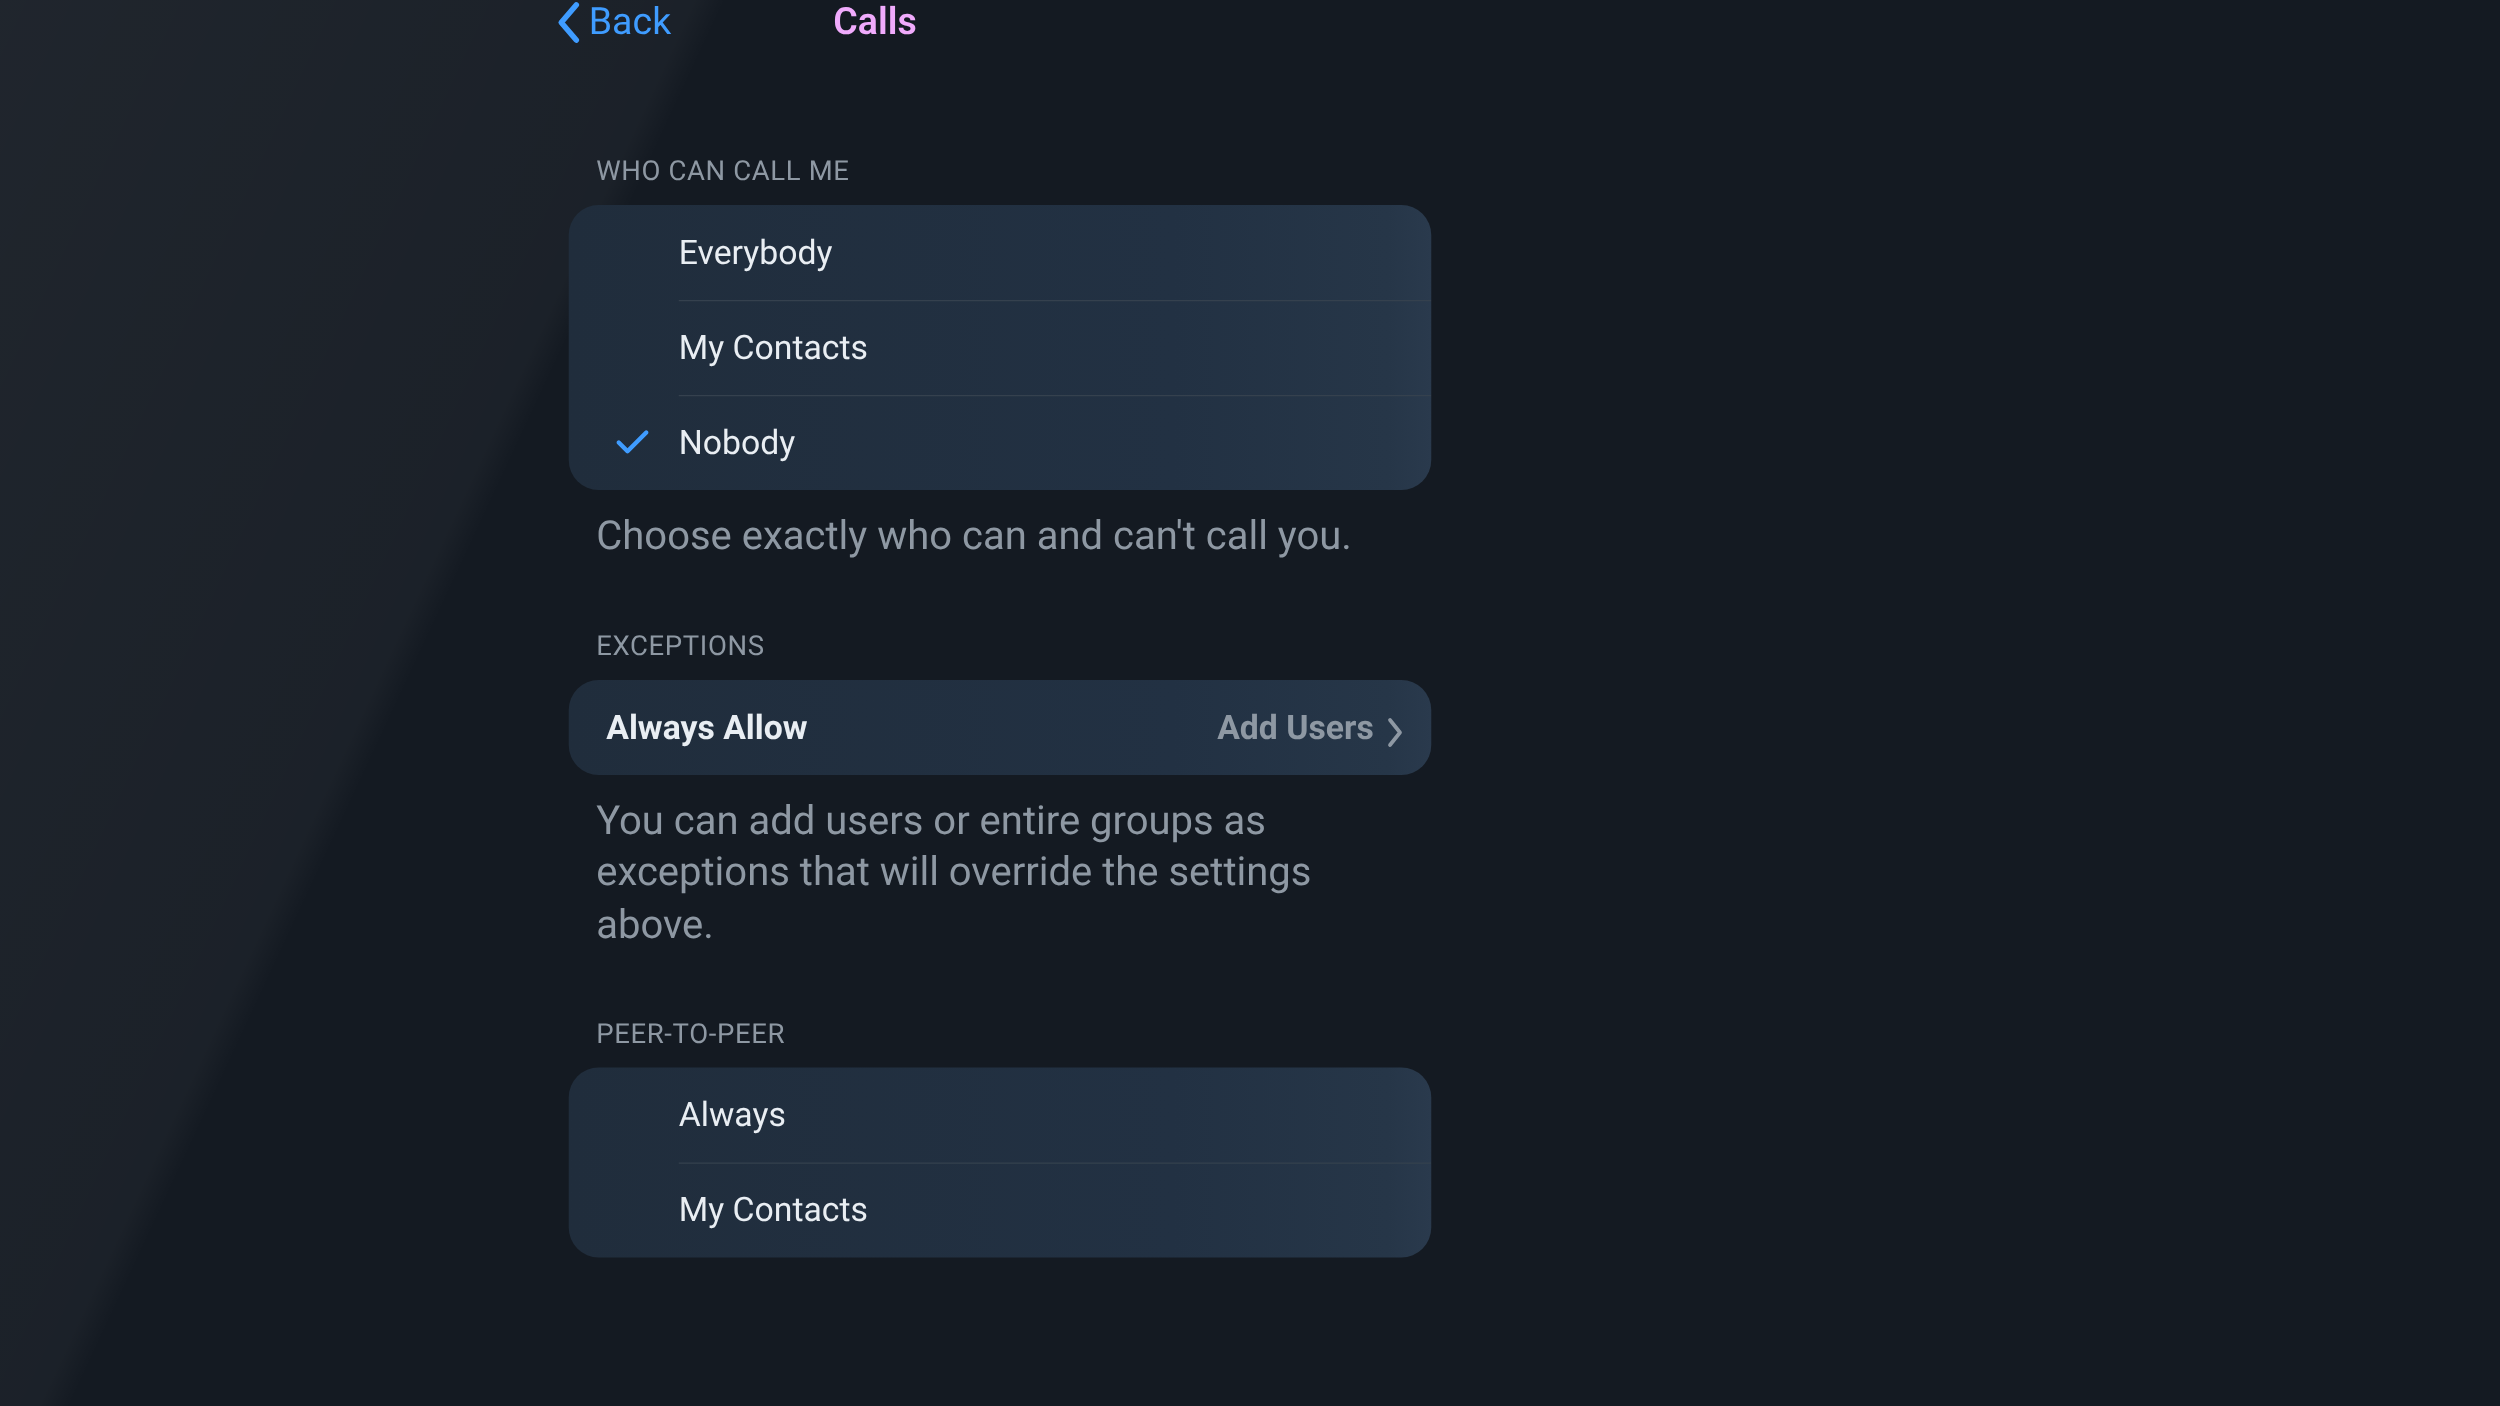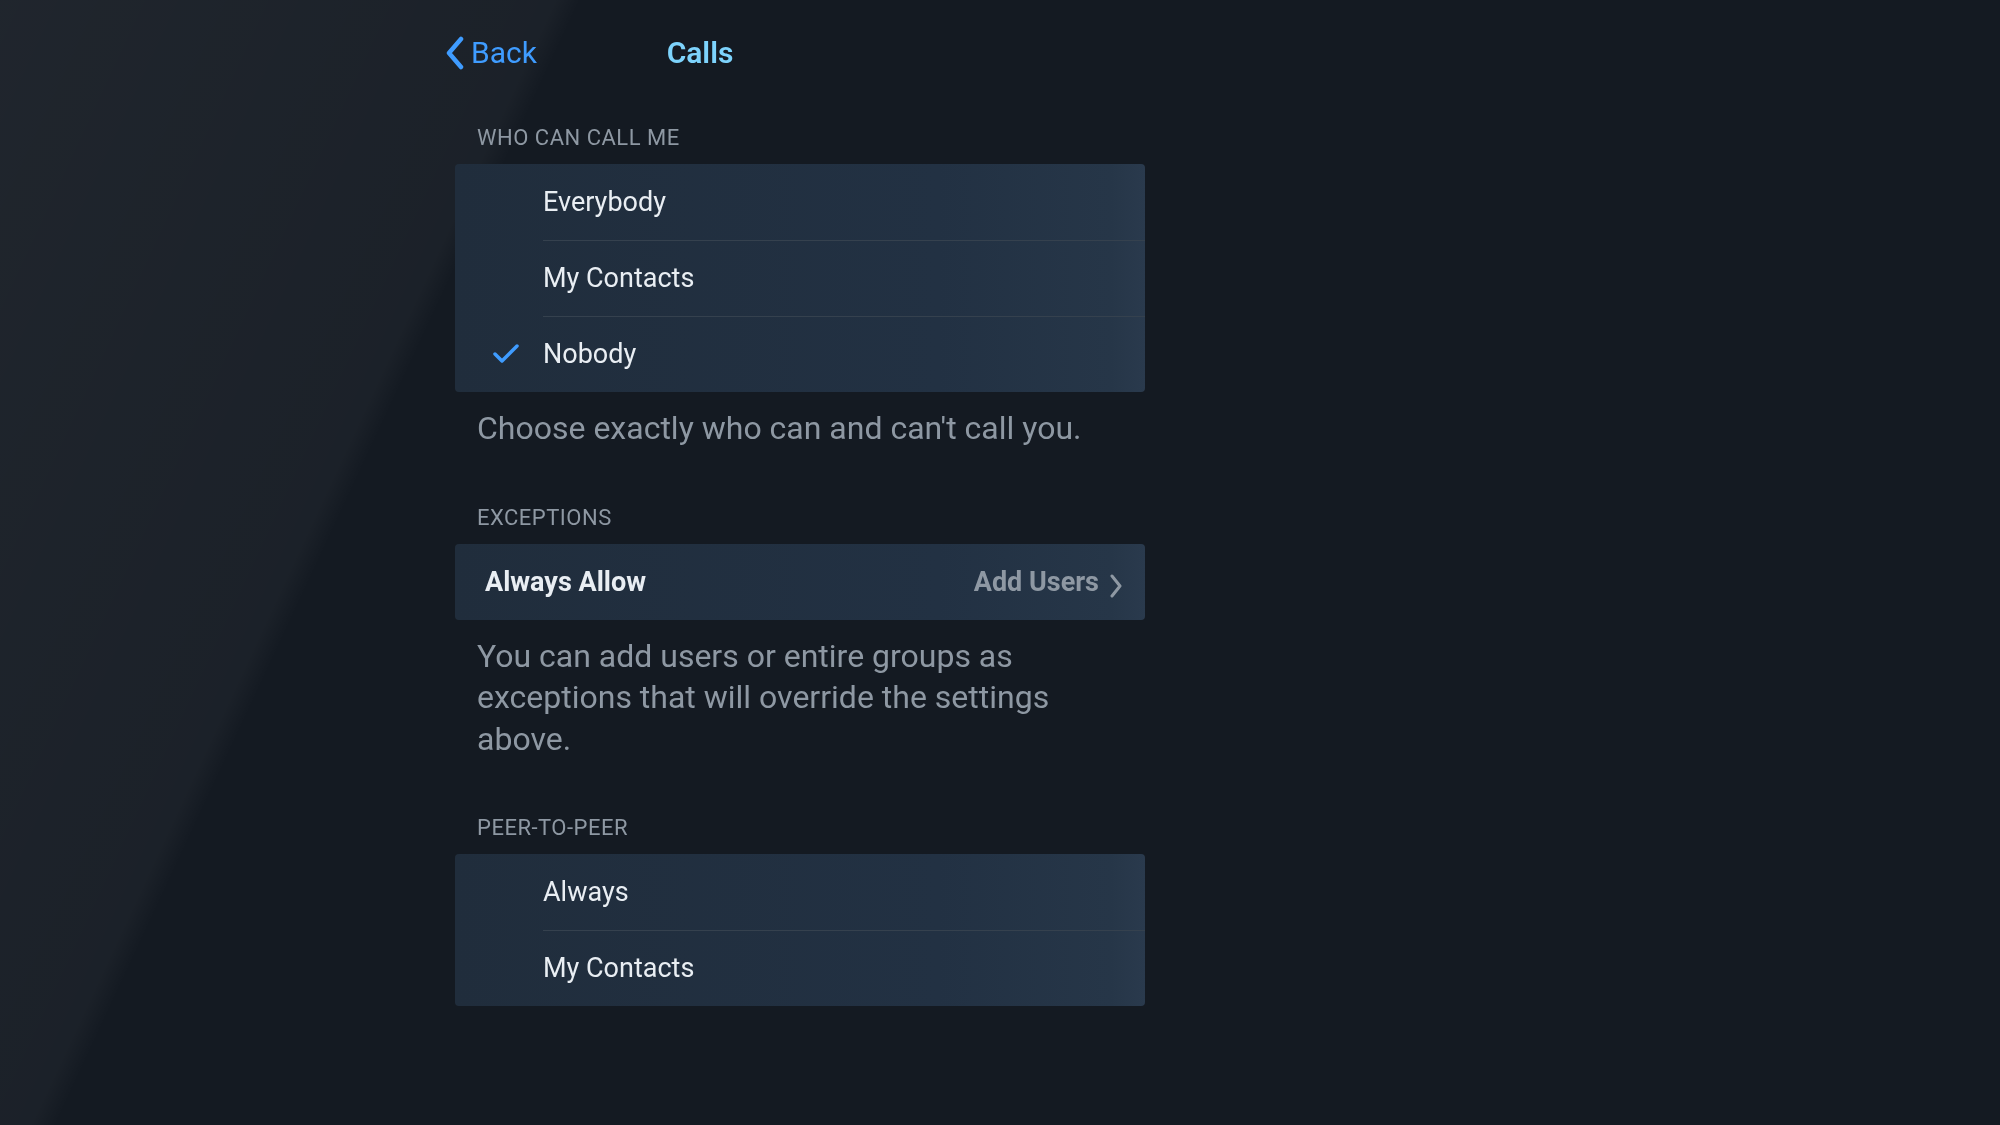--- a/index.html
+++ b/index.html
@@ -44,42 +44,42 @@
     display: flex;
     flex-direction: column;
   }
 
   
   .navbar {
     position: relative;
     height: 70px;
     width: 510px;
     display: flex;
-    align-items: flex-end;
+    align-items: flex-start;
   }
   .back-btn {
     display: inline-flex;
     align-items: center;
     gap: 6px;
     color: var(--accent);
     font-size: 30px;
     font-weight: 400;
     cursor: pointer;
     margin-left: 0;
   }
   .back-btn .chev {
     display: inline-flex;
   }
   .nav-title {
     position: absolute;
     left: 50%;
     transform: translateX(-50%);
     font-size: 30px;
     font-weight: 600;
-    color: #7dd3fc;
+    color: #f0abfc;
   }
 
   
   .section { margin-top: 55px; }
   .section:first-of-type { margin-top: 50px; }
   .section-header {
     font-size: 22px;
     letter-spacing: 0.5px;
     color: var(--muted);
     margin: 0 0 14px 32px;
@@ -89,21 +89,21 @@
     font-size: 32px;
     color: var(--muted);
     margin: 16px 20px 0 32px;
     line-height: 1.3;
     max-width: 640px;
   }
 
   .panel {
     width: 690px;
     background: linear-gradient(90deg, #202d3c 0%, #223143 70%, #263648 95%, #2a3a4d 100%);
-    border-radius: 4px;
+    border-radius: 24px;
     overflow: hidden;
     margin-left: 10px;
   }
 
   .row {
     position: relative;
     display: flex;
     align-items: center;
     padding: 22px 24px 22px 88px;
     font-size: 27px;

